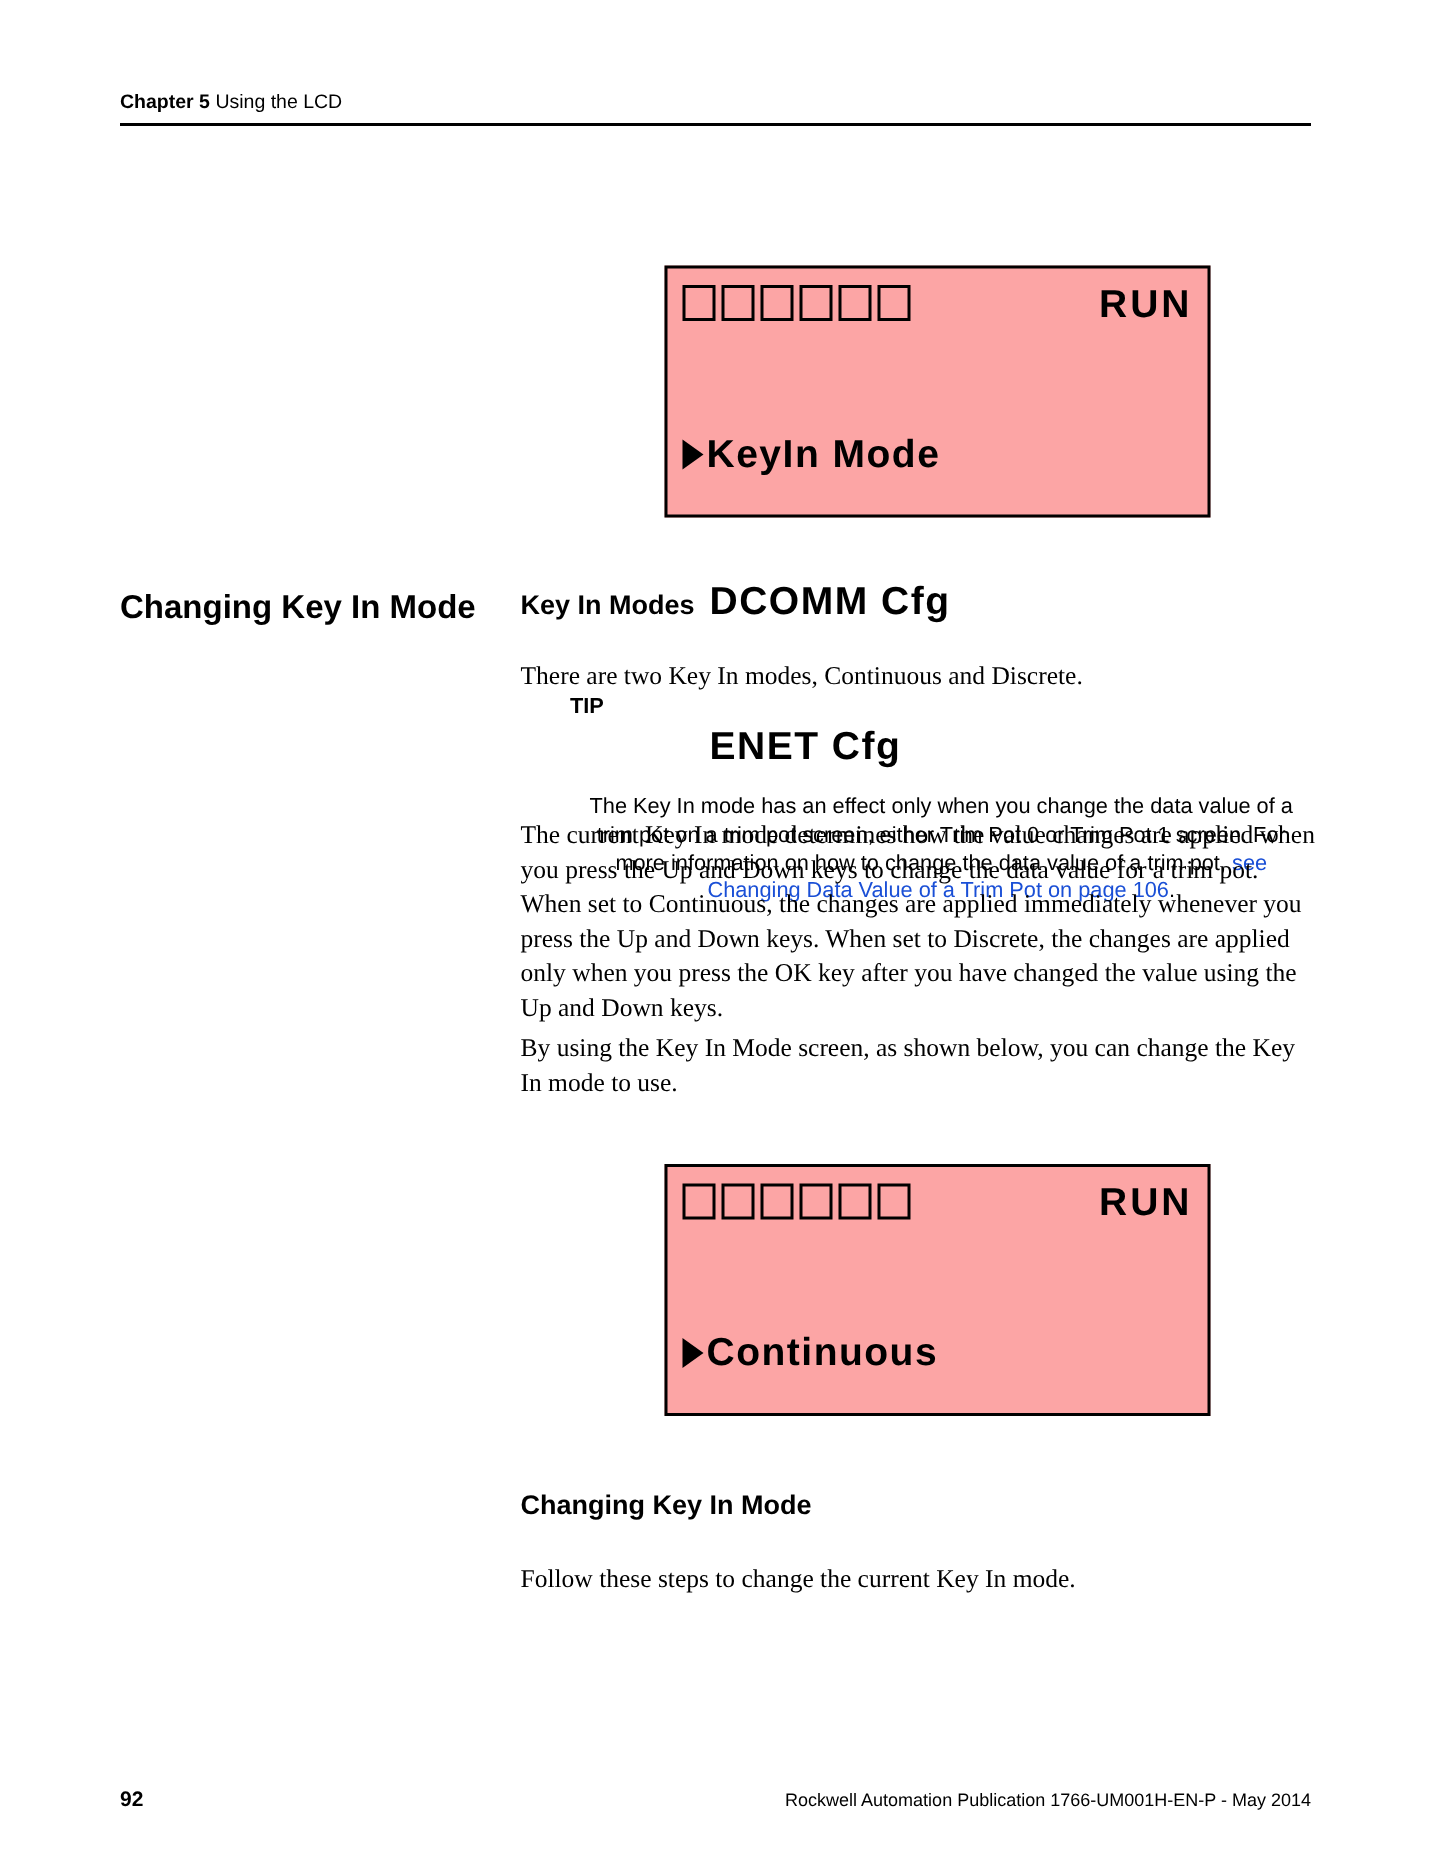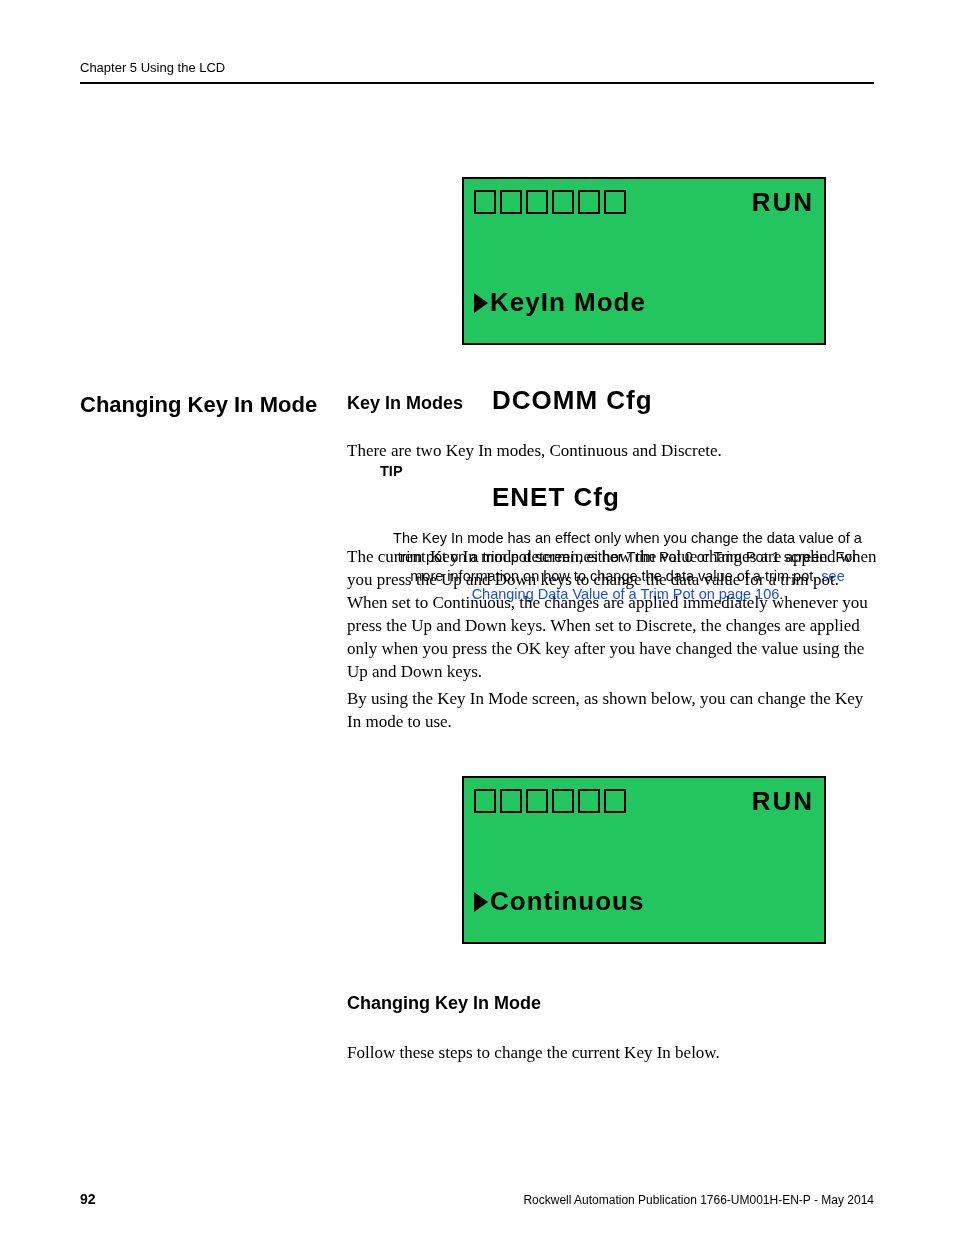--- a/index.html
+++ b/index.html
@@ -18,42 +18,41 @@
     height: 1235px;
   }
   .running-head {
     position: absolute;
     left: 80px;
     top: 60px;
     font-family: Arial, Helvetica, sans-serif;
     font-size: 13px;
   }
   .running-head .chap {
-    font-weight: normal;
+    font-weight: bold;
   }
   .running-head .title {
     margin-left: 0;
   }
   .head-rule {
     position: absolute;
     left: 80px;
     top: 82px;
     width: 794px;
     border-top: 2px solid #000;
   }
 
   
   .lcd {
     position: absolute;
     border: 2px solid #000;
-    background: #22c55e;
+    background: #fca5a5;
     padding: 8px 10px;
     font-family: "Arial Black", Arial, sans-serif;
     box-sizing: border-box;
-    margin-left: 19px;
   }
   .lcd-top {
     left: 443px;
     top: 177px;
     width: 364px;
     height: 168px;
   }
   .lcd-bottom {
     left: 443px;
     top: 776px;
@@ -242,18 +241,18 @@
       </span>
       <span>RUN</span>
     </div>
     <div class="menu">
       <div><span class="arrow"></span><span>Continuous</span></div>
     </div>
   </div>
 
   <div class="subhead second">Changing Key In Mode</div>
 
-  <div class="body p4">Follow these steps to change the current Key In below.</div>
+  <div class="body p4">Follow these steps to change the current Key In mode.</div>
 
   <div class="footer-num">92</div>
   <div class="footer-pub">Rockwell Automation Publication 1766-UM001H-EN-P - May 2014</div>
 
 </div>
 
 </body></html>

